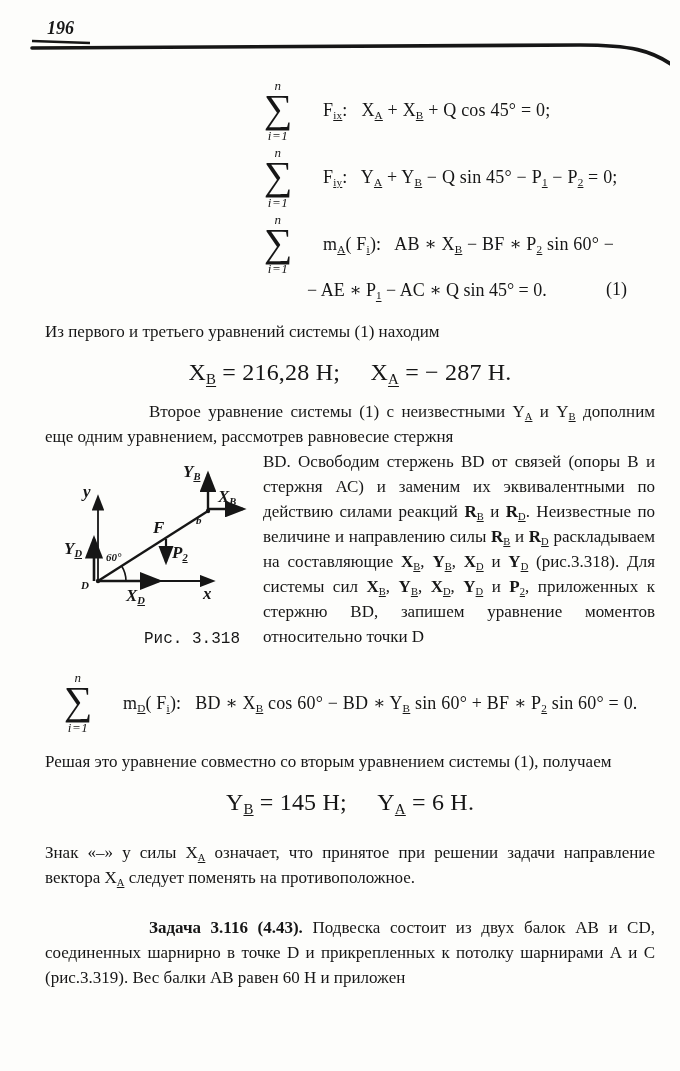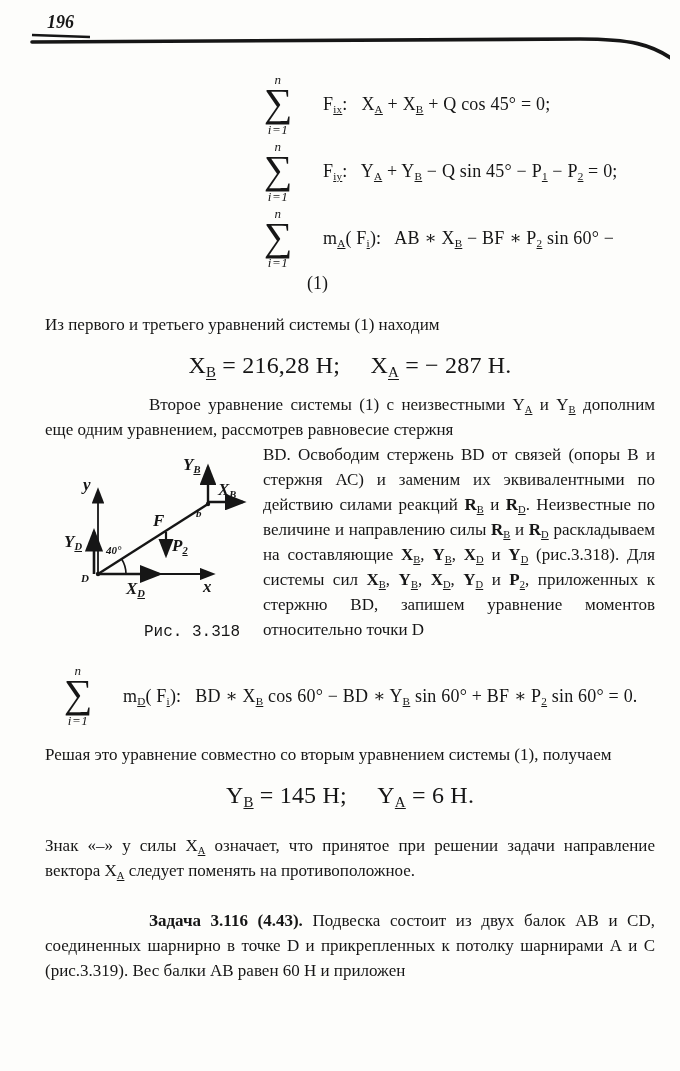--- a/index.html
+++ b/index.html
@@ -1,21 +1,21 @@
 <!DOCTYPE html>
 <html lang="ru"><head>
 <meta charset="utf-8">
 <style>
   html,body{margin:0;padding:0;}
   body{
     width:680px;height:1071px;overflow:hidden;
     background:#fdfdfb;color:#161616;
     font-family:"Liberation Serif","DejaVu Serif",serif;
   }
-  .page{padding:12px 25px 0 45px;}
+  .page{padding:18px 25px 0 45px;}
 
   
   .pagenum{font-style:italic;font-weight:bold;font-size:18px;margin:0 0 1px 2px;line-height:20px;}
   .rule-wrap{margin-left:-15px;height:30px;}
 
   
   .eqblock{margin-top:10px;}
   .eqrow{display:flex;align-items:center;font-size:18px;margin:4px 0 4px 210px;}
   .eqrow.full{margin-left:10px;}
   .sum{display:inline-flex;flex-direction:column;align-items:center;width:46px;flex:0 0 auto;}
@@ -82,20 +82,21 @@
 
     <div class="eqrow">
       <span class="sum">
         <span class="lim">n</span>
         <span class="sigma">∑</span>
         <span class="lim">i=1</span>
       </span>
       <span class="eqbody">m<sub>A</sub>( F<sub>i</sub>):  AB ∗ X<sub>B</sub> − BF ∗ P<sub>2</sub> sin 60° −</span>
     </div>
     <div class="eq3b">
+      <span>− AE ∗ P<sub>1</sub> − AC ∗ Q sin 45° = 0.</span>
       <span>(1)</span>
     </div>
   </div>
 
   <p class="para m-p1">Из первого и третьего уравнений системы (1) находим</p>
 
   <div class="centerline m-r1">X<sub>B</sub> = 216,28 Н;  X<sub>A</sub> = − 287 Н.</div>
 
   <p class="para first m-p2a">Второе уравнение системы (1) с неизвестными Y<sub>A</sub> и Y<sub>B</sub> дополним еще одним уравнением, рассмотрев равновесие стержня</p>
 
@@ -115,21 +116,21 @@
           <line x1="53" y1="120" x2="163" y2="50" stroke="#161616" stroke-width="2.4"></line>
           <line x1="163" y1="50" x2="163" y2="13" stroke="#161616" stroke-width="2.4" marker-end="url(#ar)"></line>
           <line x1="163" y1="48" x2="198" y2="48" stroke="#161616" stroke-width="2.4" marker-end="url(#ar)"></line>
           <line x1="121" y1="78" x2="121" y2="101" stroke="#161616" stroke-width="2.2" marker-end="url(#ar)"></line>
           <path d="M 81 120 A 28 28 0 0 0 76.6 105" stroke="#161616" stroke-width="1.6" fill="none"></path>
           <circle cx="53" cy="120" r="2.2" fill="#161616"></circle>
           <circle cx="163" cy="50" r="2.2" fill="#161616"></circle>
         </svg>
         <span class="lbl" style="left:38px;top:22px;">y</span>
         <span class="lbl" style="left:19px;top:79px;">Y<sub>D</sub></span>
-        <span class="lbl small" style="left:61px;top:91px;">40°</span>
+        <span class="lbl small" style="left:61px;top:91px;">60°</span>
         <span class="lbl small" style="left:36px;top:119px;">D</span>
         <span class="lbl" style="left:81px;top:126px;">X<sub>D</sub></span>
         <span class="lbl" style="left:158px;top:124px;">x</span>
         <span class="lbl" style="left:108px;top:58px;">F</span>
         <span class="lbl" style="left:127px;top:83px;">P<sub>2</sub></span>
         <span class="lbl small" style="left:151px;top:54px;">b</span>
         <span class="lbl" style="left:138px;top:2px;">Y<sub>B</sub></span>
         <span class="lbl" style="left:173px;top:27px;">X<sub>B</sub></span>
       </div>
       <div class="fig-cap">Рис. 3.318</div>

